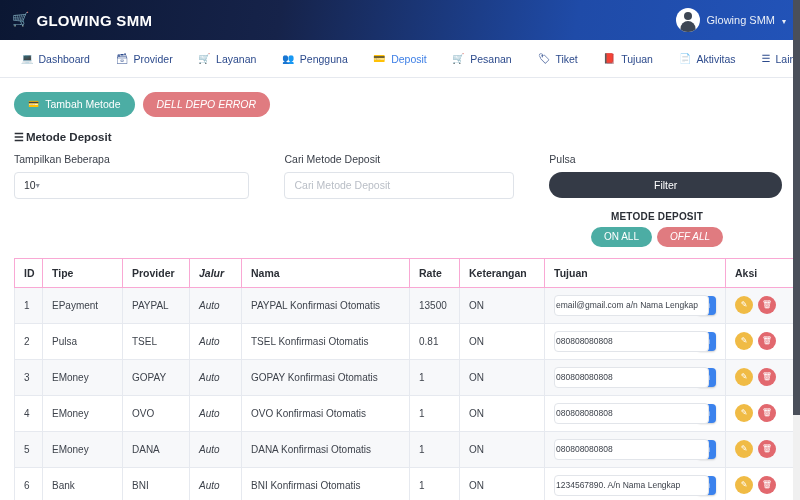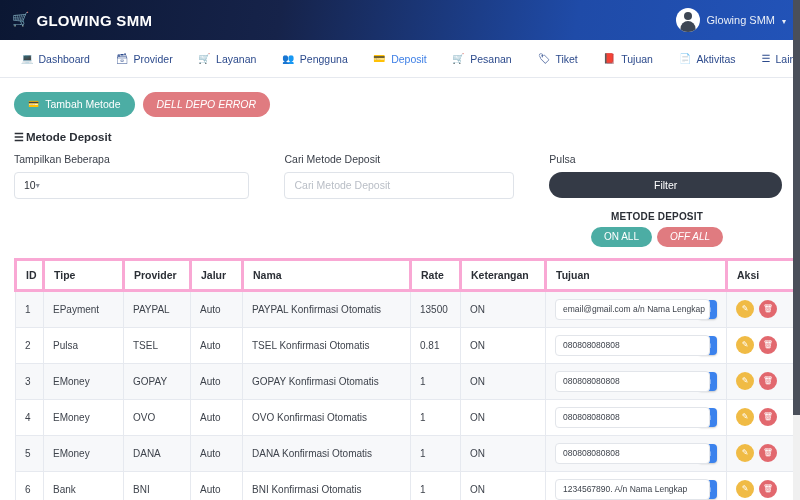--- a/index.html
+++ b/index.html
@@ -99,44 +99,44 @@
   .toggle-btns { display: flex; gap: 5px; margin-top: 5px; }
   .toggle-btns .pill { padding: 5px 13px; font-size: 10px; }
 
   
   table.grid {
     width: 766px; margin: 11px 0 0 14px;
     border-collapse: collapse; table-layout: fixed;
   }
   table.grid th {
     text-align: left; font-size: 10.5px; font-weight: 700; color: #2b2f36;
-    padding: 8px 9px; border: 3px solid #f9a8d4; background: #fff; height: 26px;
+    padding: 8px 9px; border: 1px solid #f9a8d4; background: #fff; height: 26px;
   }
   table.grid td {
     font-size: 10px; color: #3e434c; padding: 7px 9px;
     border: 1px solid #e6e9ef; height: 31px; vertical-align: middle;
   }
   table.grid tbody tr:nth-child(odd) td { background: #f7f8fa; }
   table.grid tbody tr:nth-child(even) td { background: #ffffff; }
 
   .col-id   { width: 28px; }
   .col-tipe { width: 80px; }
   .col-prov { width: 67px; }
-  .col-jalur{ width: 52px; }
+  .col-jalur{ width: 52px; font-style: italic; }
   .col-nama { width: 168px; }
   .col-rate { width: 50px; }
   .col-ket  { width: 85px; }
   .col-tuj  { width: 181px; }
   .col-aksi { width: 68px; }
 
   .tuj-cell { display: flex; align-items: center; }
   .tuj-input {
     flex: 1; height: 21px; border: 1px solid #e2e5ea; border-radius: 4px;
     background: #fff; font-size: 8.5px; color: #3e434c;
-    padding: 0 20px 0 7px; display: flex; align-items: center;
+    padding: 0 20px 0 1px; display: flex; align-items: center;
     white-space: nowrap; overflow: hidden; position: relative;
   }
   .copy-btn {
     width: 19px; height: 19px; border-radius: 4px; background: #3b82ed;
     display: flex; align-items: center; justify-content: center;
     color: #fff; font-size: 9px; cursor: pointer; margin-left: -12px; flex: none;
     box-shadow: 0 1px 2px rgba(0,0,0,.2);
   }
   .aksi-cell { display: flex; gap: 5px; align-items: center; }
   .act-btn {

